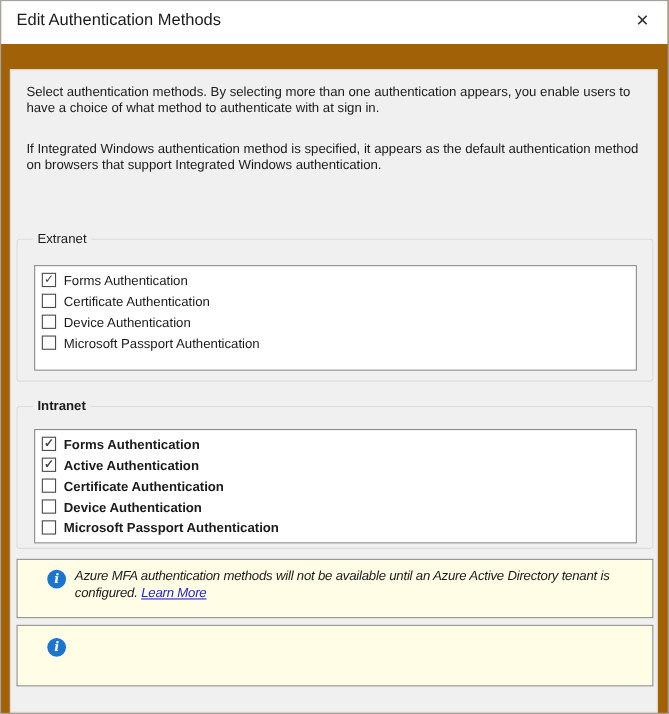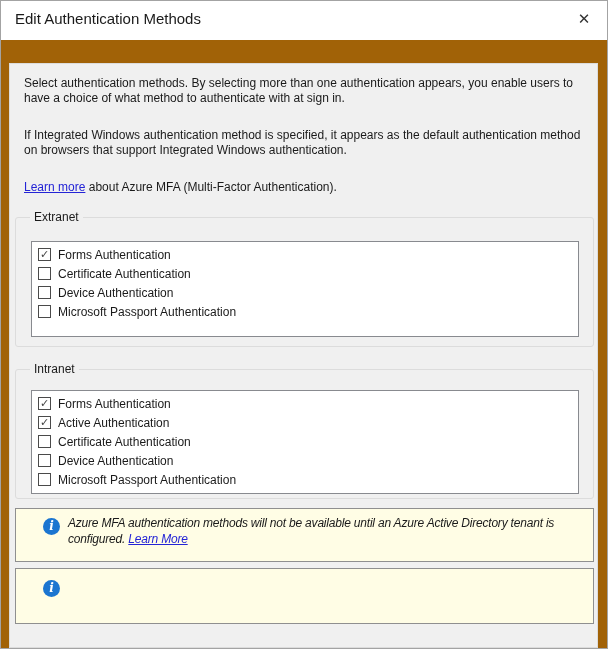--- a/index.html
+++ b/index.html
@@ -45,21 +45,21 @@
   .para-2 { top:64px; }
   .para-3 { top:116px; }
   a.link { color:#2424d6; text-decoration:underline; cursor:pointer; }
 
   
   .groupbox {
     position:absolute; left:5px; width:579px; height:130px;
     border:1px solid #dcdcdc; border-radius:3px;padding-left:27px;
   }
   .groupbox-extranet { top:153px; }
-  .groupbox-intranet { top:305px; }
+  .groupbox-intranet { top:305px;font-weight:bold; }
   .group-label {
     position:absolute; top:-8px; left:14px; padding:0 4px;
     background:#f0f0f0; font-size:12px; color:#1a1a1a; line-height:15px;
   }
   .listbox {
     position:absolute; left:15px; background:#ffffff; border:1px solid #888a8f;
     padding:3px 0 0 4px; overflow:hidden;
   }
   .listbox-extranet { top:23px; width:548px; height:96px; }
   .listbox-intranet { top:20px; width:548px; height:104px; }
@@ -102,21 +102,20 @@
     <div class="close-btn">
       <span>✕</span>
     </div>
   </div>
 
 
   <div class="tabpage">
 
     <div class="para para-1">Select authentication methods. By selecting more than one authentication appears, you enable users to have a choice of what method to authenticate with at sign in.</div>
     <div class="para para-2">If Integrated Windows authentication method is specified, it appears as the default authentication method on browsers that support Integrated Windows authentication.</div>
-    <div class="para para-3"><a class="link">Learn more</a><span> about Azure MFA (Multi-Factor Authentication).</span></div>
 
     <div class="groupbox groupbox-extranet">
       <div class="group-label">Extranet</div>
       <div class="listbox listbox-extranet">
         <div class="check-row">
           <span class="checkbox">✓</span>
           <span class="check-label">Forms Authentication</span>
         </div>
         <div class="check-row">
           <span class="checkbox"></span>

